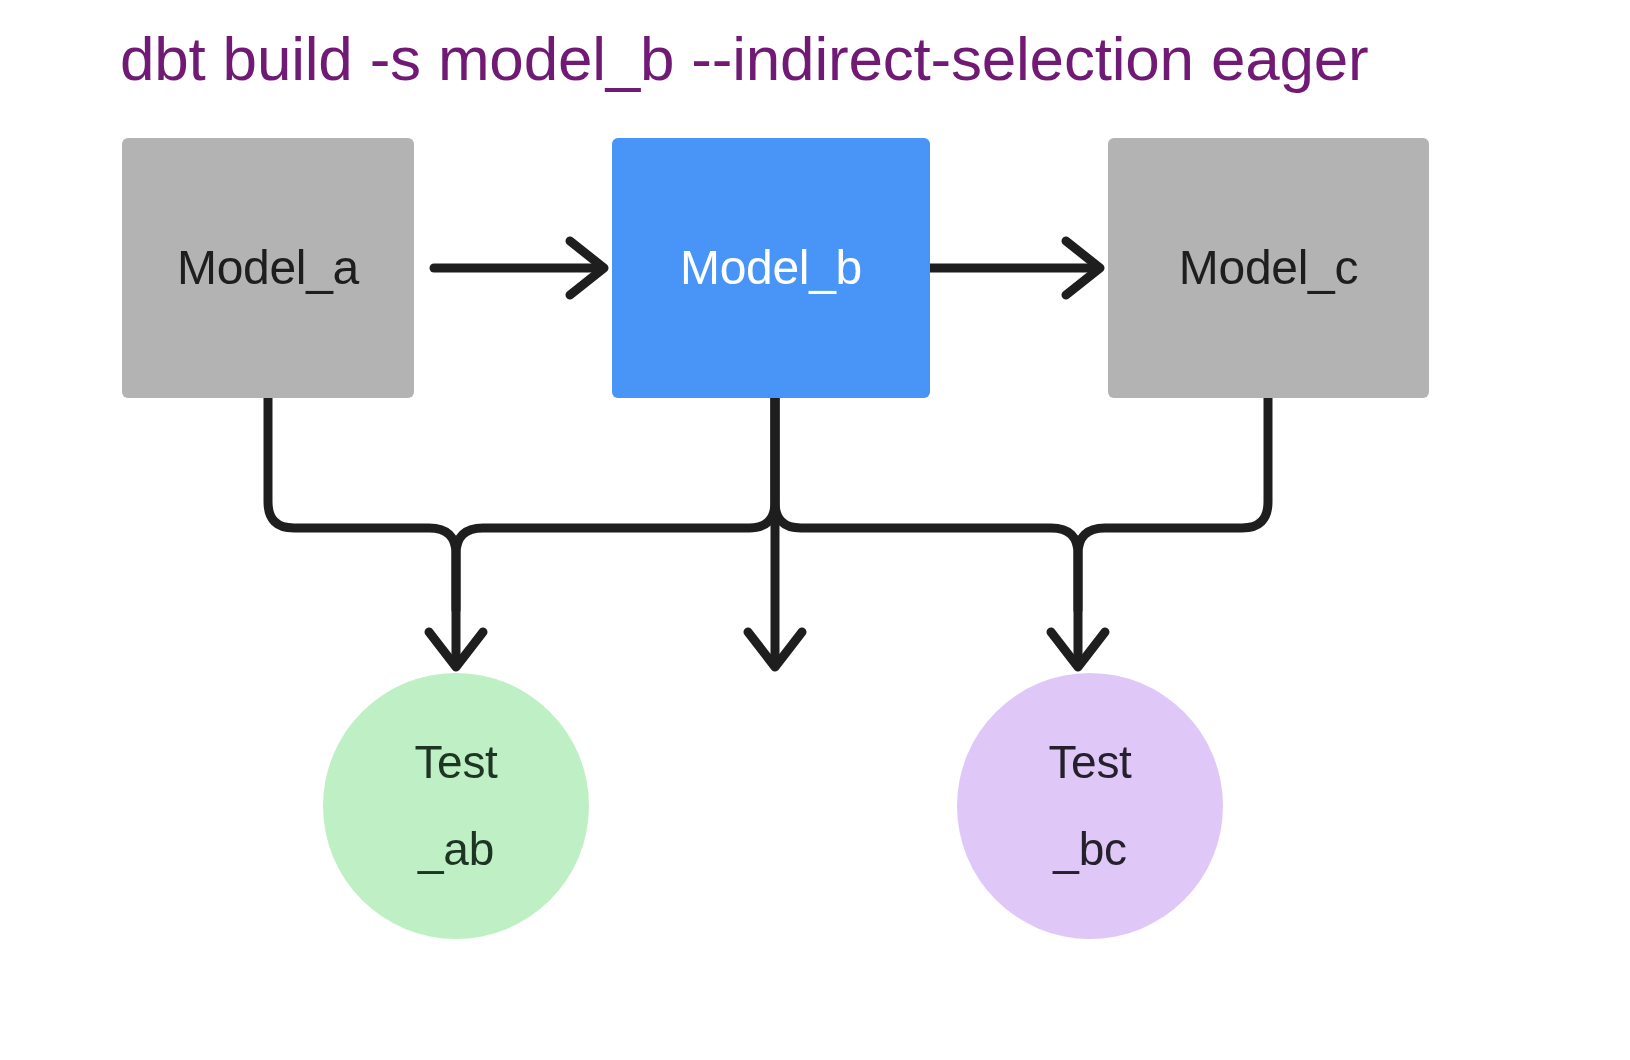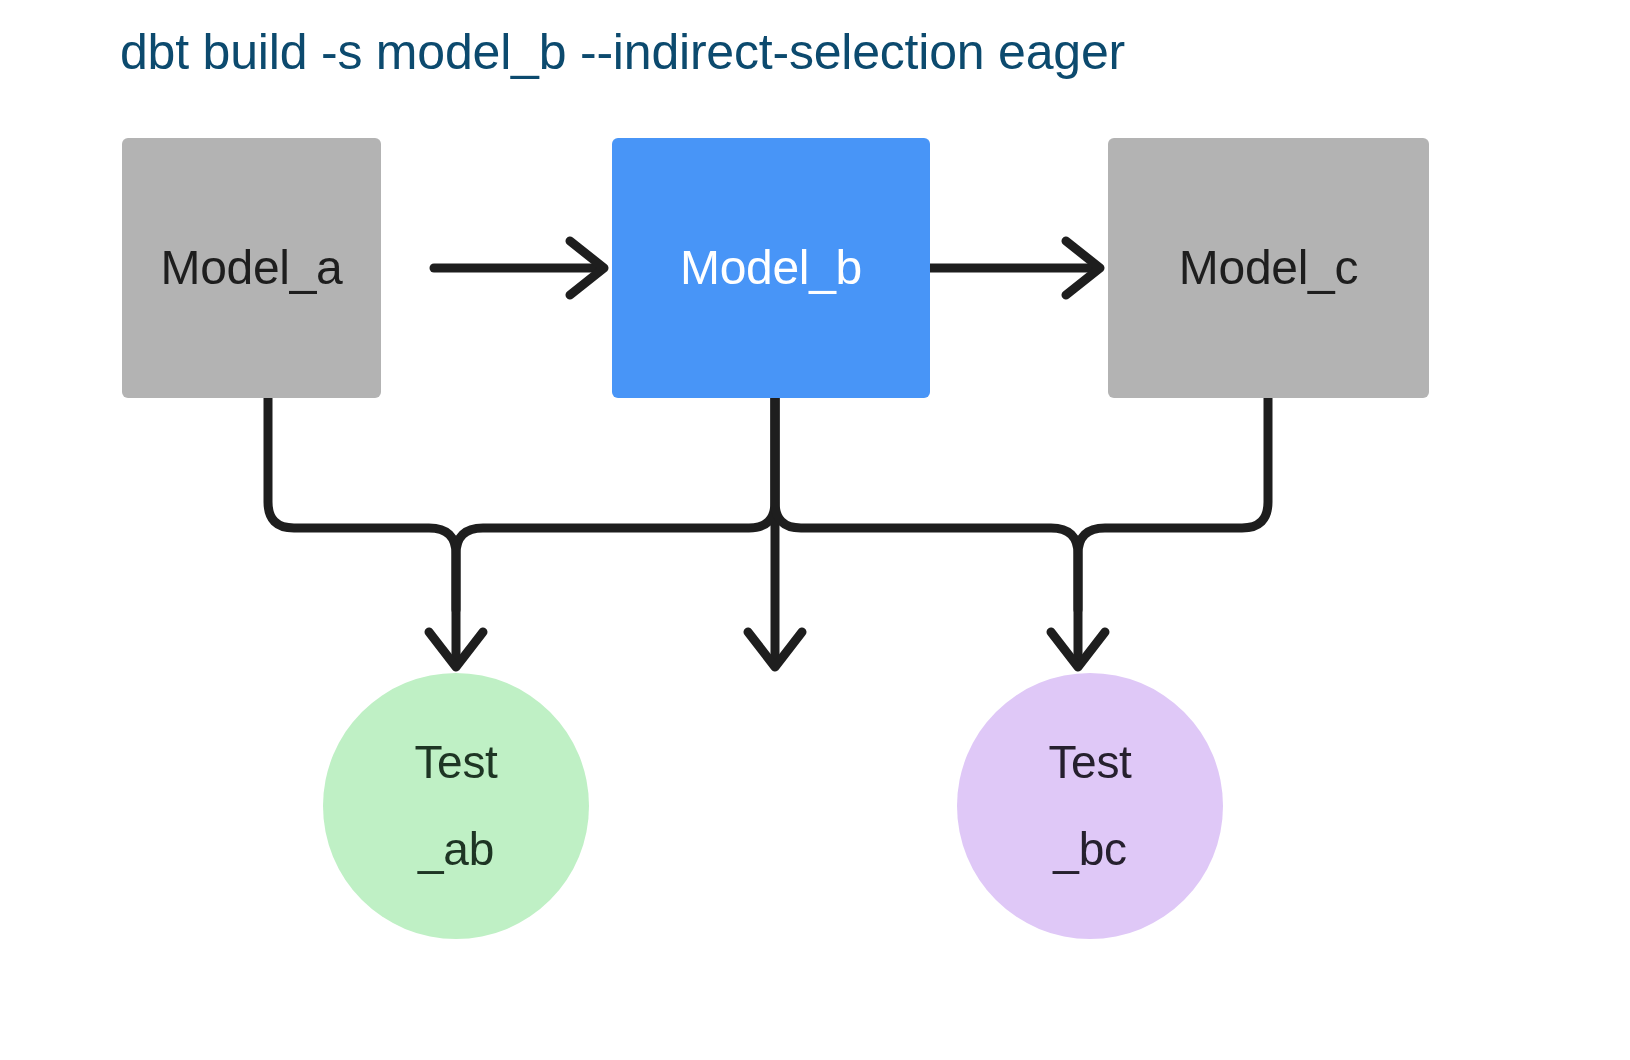--- a/index.html
+++ b/index.html
@@ -27,23 +27,23 @@
     top: 0;
     width: 1630px;
     height: 1060px;
     pointer-events: none;
   }
   .title {
     position: absolute;
     left: 120px;
     top: 24px;
     width: 1400px;
-    font-size: 50px;
+    font-size: 62px;
     line-height: 1.12;
-    color: #0c4a6e;
+    color: #701a75;
     letter-spacing: -0.2px;
     white-space: nowrap;
   }
   .node-box {
     position: absolute;
     border-radius: 6px;
     display: flex;
     align-items: center;
     justify-content: center;
     box-sizing: border-box;
@@ -110,21 +110,21 @@
         <path d="M 1051 632 L 1078 667 L 1105 632"></path>
       </g>
 
       <g>
         <path d="M 1268 398 L 1268 502 Q 1268 528 1242 528 L 1105 528 Q 1078 528 1078 554 L 1078 610"></path>
       </g>
 
     </g>
   </svg>
 
-  <div class="node-box" style="left:122px; top:138px; width:259px; height:260px; background:#b3b3b3;">
+  <div class="node-box" style="left:122px; top:138px; width:292px; height:260px; background:#b3b3b3;">
     <span class="node-label" style="color:#1e1e1e;">Model_a</span>
   </div>
 
   <div class="node-box" style="left:1108px; top:138px; width:321px; height:260px; background:#b3b3b3;">
     <span class="node-label" style="color:#1e1e1e;">Model_c</span>
   </div>
 
   <div class="node-box" style="left:612px; top:138px; width:318px; height:260px; background:#4895f7;">
     <span class="node-label" style="color:#ffffff;">Model_b</span>
   </div>

